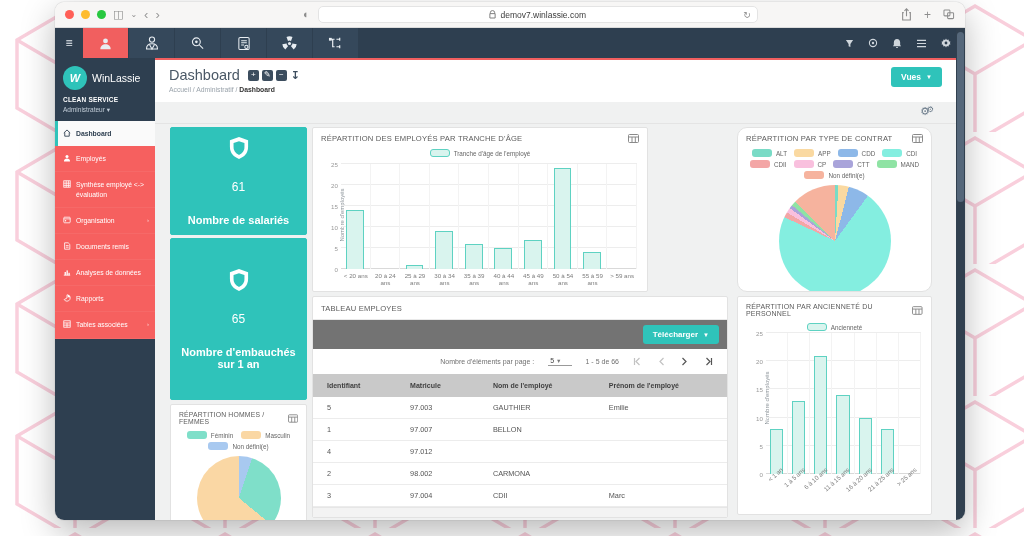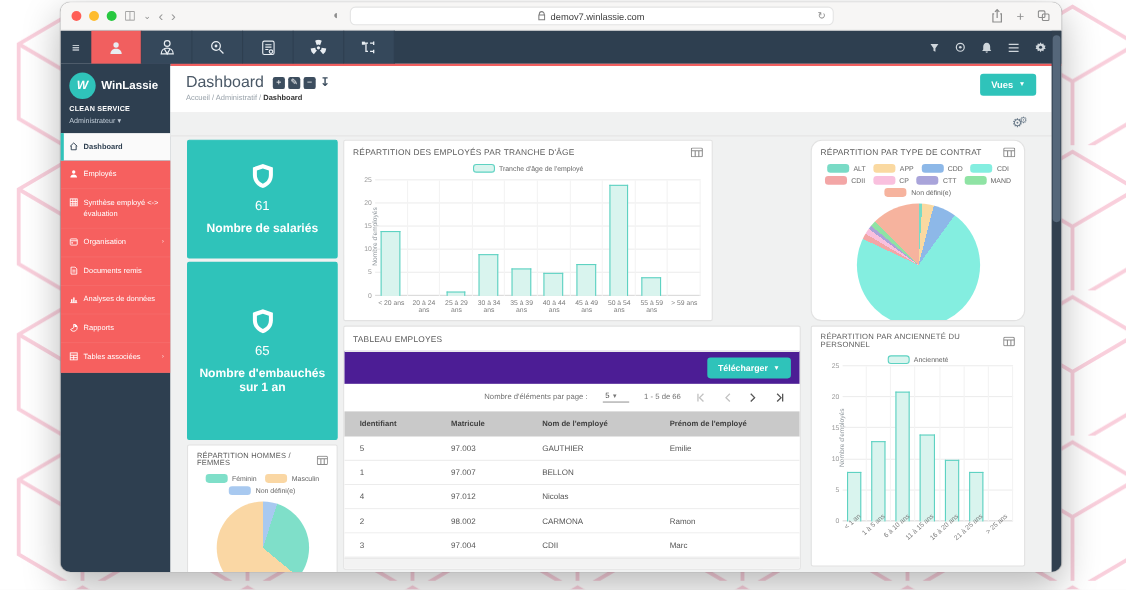--- a/index.html
+++ b/index.html
@@ -36,21 +36,21 @@
   .mod.active { background:#f15f5f; }
   .navright { margin-left:auto; display:flex; align-items:center; gap:14px; padding-right:14px; }
   .redline { position:absolute; left:100px; top:56px; right:0; height:2px; background:#f15f5f; }
 
   
   .sidebar { position:absolute; left:0; top:56px; width:100px; bottom:0; background:#2e3f50; }
   .brand { padding:8px 8px 7px; }
   .brandrow { display:flex; align-items:center; gap:5px; }
   .logo { width:24px; height:24px; border-radius:50%; background:#2fc3ba; color:#fff;
     display:flex; align-items:center; justify-content:center; font-size:11px; font-weight:bold; font-style:italic; }
-  .brandname { color:#fff; font-size:10.5px; font-weight:bold; }
+  .brandname { color:#fff; font-size:10.5px; font-weight:normal; }
   .company { color:#fff; font-size:6.5px; font-weight:bold; margin-top:6px; letter-spacing:.2px; }
   .role { color:#c2cdd8; font-size:6.5px; margin-top:3px; }
   .menu { }
   .mitem { display:flex; align-items:flex-start; gap:5px; padding:8px 6px 8px 8px;
     font-size:6.8px; color:#fff; line-height:1.35; position:relative; }
   .mitem .ic { flex:0 0 auto; margin-top:0; }
   .mitem.active { background:#fafafa; color:#2e3f50; font-weight:bold; }
   .mitem.active::before { content:""; position:absolute; left:0; top:0; bottom:0; width:3px; background:#2fc3ba; }
   .redmenu { background:#f6605f; }
   .redmenu .mitem { border-bottom:1px solid rgba(255,255,255,.06); }
@@ -72,21 +72,21 @@
     border-bottom:1px solid #e4e4e4; }
   .gears { position:absolute; right:22px; top:3px; color:#6b7b8a; font-size:11px; }
   .gears .g2 { font-size:8px; margin-left:-3px; vertical-align:top; }
 
   
   .card { position:absolute; background:#fff; border:1px solid #e2e2e2; border-radius:2px; overflow:hidden; }
   .cardhead { display:flex; align-items:center; justify-content:space-between; padding:6px 8px 4px; }
   .ctitle { font-size:7.6px; color:#5b5b5b; letter-spacing:.2px; text-transform:uppercase; }
 
   .stat { background:#2fc3ba; border-color:#2fc3ba; color:#fff; display:flex; flex-direction:column;
-    align-items:center; justify-content:center; gap:8px; text-align:center; }
+    align-items:center; justify-content:center; gap:20px; text-align:center; }
   .statval { font-size:12px; }
   .statlab { font-size:11px; font-weight:bold; padding:0 8px; }
 
   
   .legend { display:flex; justify-content:center; flex-wrap:wrap; column-gap:10px; row-gap:3px; padding:2px 8px 4px; }
   .litem { display:flex; align-items:center; gap:4px; font-size:6.3px; color:#666; }
   .sw { width:20px; height:8px; border-radius:3px; }
   .barchart { position:absolute; left:8px; right:10px; }
   .ylab { position:absolute; left:-6px; top:40%; transform:rotate(-90deg); transform-origin:center;
     font-size:6px; color:#8b9399; white-space:nowrap; }
@@ -101,21 +101,21 @@
     border-right:1px solid #f3f3f3; }
   .bar { width:62%; background:#d9f4ee; border:1px solid #5ed2c2; border-bottom:none; }
   .xlabels { position:absolute; left:20px; right:0; bottom:0; height:14px; display:flex; }
   .xl { flex:1; text-align:center; font-size:6.2px; color:#7d7d7d; padding-top:3px; }
   .rot .xl { position:relative; }
   .rot .xl span { position:absolute; right:38%; top:2px; transform:rotate(-42deg); transform-origin:100% 0;
     white-space:nowrap; }
   .pie { border-radius:50%; margin:2px auto 0; }
 
   
-  .tbtnrow { background:#4c1d95; padding:5px 8px; display:flex; justify-content:flex-end;
+  .tbtnrow { background:#737373; padding:5px 8px; display:flex; justify-content:flex-end;
     border-top:1px solid #e9e9e9; }
   .dlbtn { background:#2fc3ba; color:#fff; font-size:8px; font-weight:bold; padding:5px 10px;
     border-radius:3px; display:flex; gap:5px; align-items:center; }
   .pagrow { display:flex; align-items:center; justify-content:flex-end; gap:14px; padding:8px 14px;
     font-size:7px; color:#707070; background:#fff; }
   .ppv { border-bottom:1px solid #9a9a9a; padding:0 10px 1px 2px; color:#444; }
   .pagicons { display:flex; gap:16px; align-items:center; }
   .thead { display:flex; background:#c9c9c9; }
   .thead .th { font-size:7px; font-weight:bold; color:#3f3f3f; padding:8px 6px; }
   .trow { display:flex; border-bottom:1px solid #ececec; background:#fff; }
@@ -579,27 +579,25 @@
             <div class="td c3">Emilie</div>
           </div>
           <div class="trow">
             <div class="td c0">1</div>
             <div class="td c1">97.007</div>
             <div class="td c2">BELLON</div>
           </div>
           <div class="trow">
             <div class="td c0">4</div>
             <div class="td c1">97.012</div>
-            <div class="td c3">Nicolas</div>
           </div>
           <div class="trow">
             <div class="td c0">2</div>
             <div class="td c1">98.002</div>
             <div class="td c2">CARMONA</div>
-            <div class="td c3">Ramon</div>
           </div>
           <div class="trow">
             <div class="td c0">3</div>
             <div class="td c1">97.004</div>
             <div class="td c2">CDII</div>
             <div class="td c3">Marc</div>
           </div>
         </div>
       <div class="tfoot"></div>
     </div>

